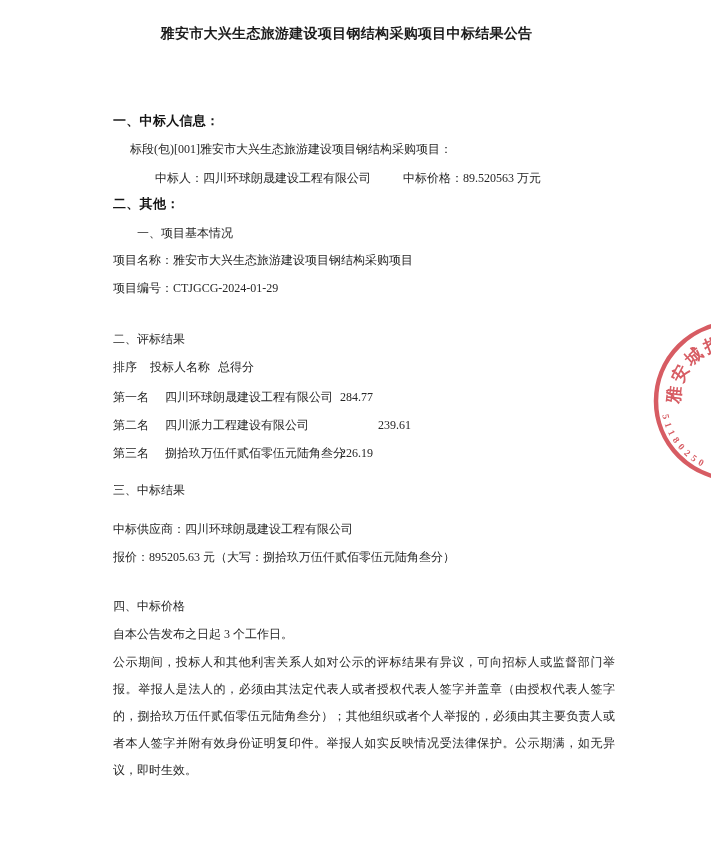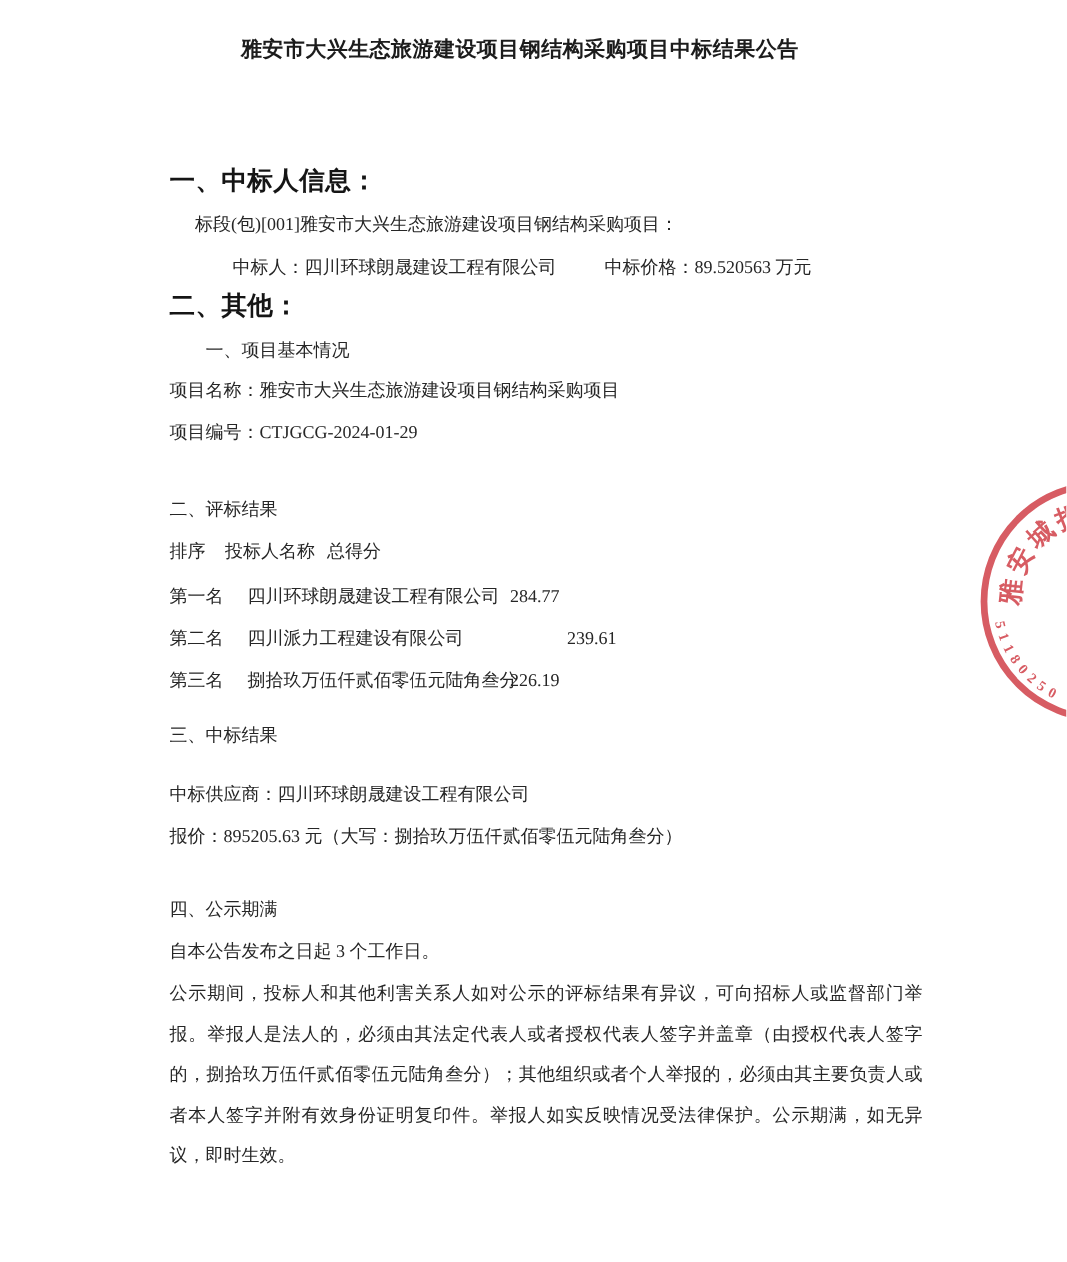--- a/index.html
+++ b/index.html
@@ -25,21 +25,21 @@
   .title-line {
     left: 0; width: 693px; text-align: center;
     font-size: 14px; font-weight: bold; color: #1c1c1c;
     letter-spacing: 0.3px;
   }
   .subtitle-line {
     left: 0; width: 711px; text-align: center;
     font-size: 14px; color: #222;
   }
   .heading {
-    font-size: 17px; font-weight: bold; color: #151515;
+    font-size: 13px; font-weight: bold; color: #151515;
     letter-spacing: 0.3px;
   }
   .para-line {
     position: absolute; left: 113px; width: 502px;
     font-size: 12px; line-height: 18px;
     text-align: justify; text-align-last: justify;
     color: #262626;
   }
   .para-end { text-align-last: left; }
   
@@ -97,21 +97,21 @@
   <div class="line composite" style="top:444px">
     <span class="abs col-rank">第三名</span>
     <span class="abs rcol-bidder">捌拾玖万伍仟贰佰零伍元陆角叁分</span>
     <span class="abs rcol-score">226.19</span>
   </div>
 
   <div class="line" style="top:481px">三、中标结果</div>
   <div class="line" style="top:520px"><span>中标供应商：</span><span>四川环球朗晟建设工程有限公司</span></div>
   <div class="line" style="top:548px"><span>报价：</span><span>895205.63 元（大写：捌拾玖万伍仟贰佰零伍元陆角叁分）</span></div>
 
-  <div class="line" style="top:597px">四、公示期满</div>
+  <div class="line" style="top:597px">四、中标价格</div>
   <div class="line" style="top:625px">自本公告发布之日起 3 个工作日。</div>
   <div class="para-line" style="top:653px">公示期间，投标人和其他利害关系人如对公示的评标结果有异议，可向招标人或监督部门举</div>
   <div class="para-line" style="top:680px">报。举报人是法人的，必须由其法定代表人或者授权代表人签字并盖章（由授权代表人签字</div>
   <div class="para-line" style="top:707px">的，捌拾玖万伍仟贰佰零伍元陆角叁分）；其他组织或者个人举报的，必须由其主要负责人或</div>
   <div class="para-line para-end" style="top:761px">议，即时生效。</div>
   <div class="para-line" style="top:734px">者本人签字并附有效身份证明复印件。举报人如实反映情况受法律保护。公示期满，如无异</div>
 
   <div class="seal-wrap">
     <svg viewBox="0 0 200 200" width="200" height="200" font-family="Liberation Serif, DejaVu Serif, serif">
       <circle cx="102" cy="101" r="78" fill="none" stroke-width="4.5" stroke="#d2464e"></circle>

